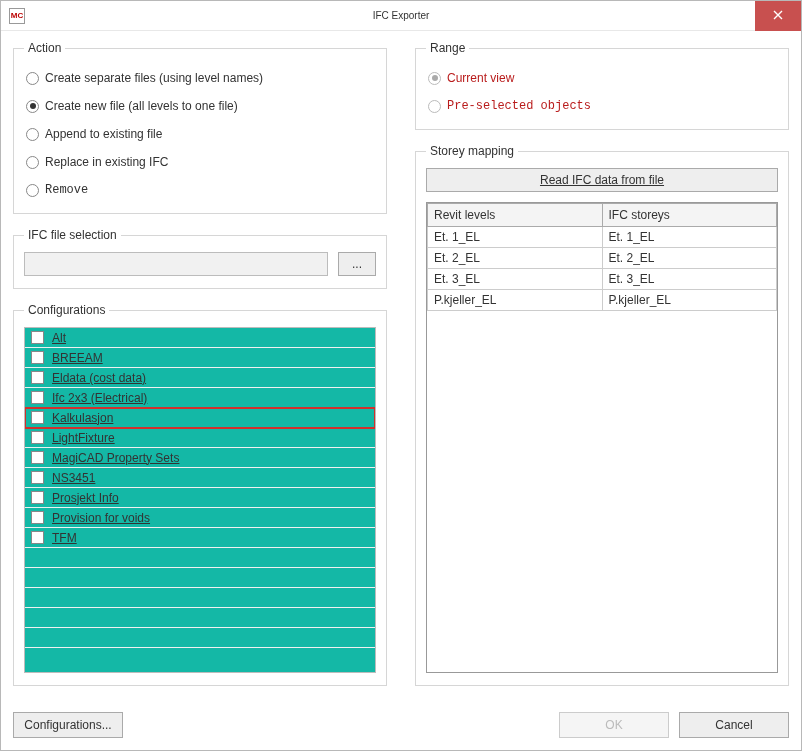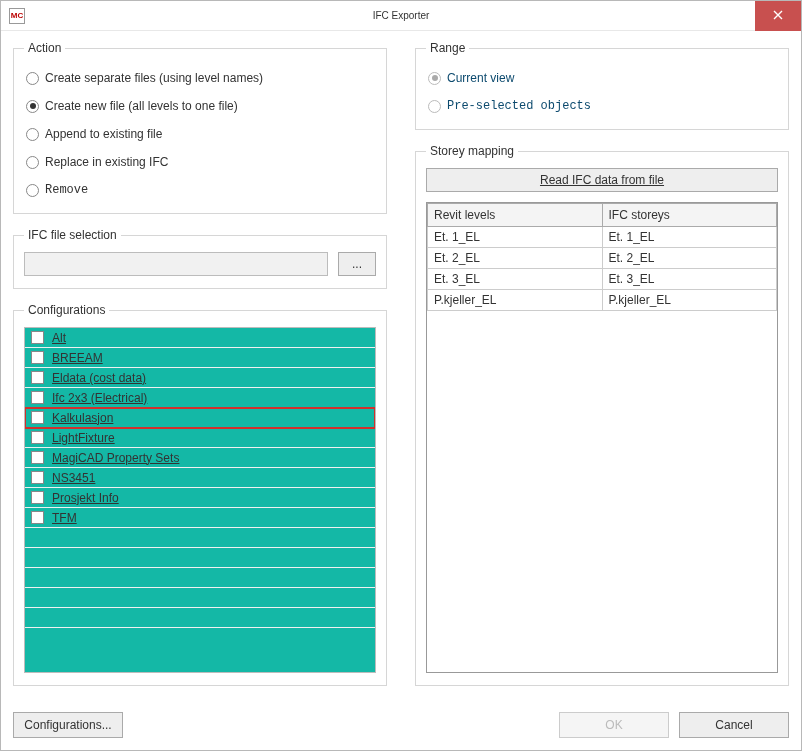--- a/index.html
+++ b/index.html
@@ -109,21 +109,21 @@
       position: absolute;
       left: 2.5px;
       top: 2.5px;
       width: 6px;
       height: 6px;
       background: #333;
       border-radius: 50%;
     }
     .radio.disabled { border-color: #bbb; }
     .radio.disabled.selected::after { background: #aaa; }
-    .radio-label.disabled { color: #0c4a6e; }
+    .radio-label.disabled { color: #b91c1c; }
     .file-row {
       display: flex;
       gap: 10px;
       align-items: center;
     }
     .file-input {
       flex: 1;
       height: 24px;
       border: 1px solid #bcbcbc;
       background: #f1f1f1;
@@ -301,20 +301,24 @@
                 <span class="chk"></span>
                 <span>MagiCAD Property Sets</span>
               </div>
               <div class="config-item">
                 <span class="chk"></span>
                 <span>NS3451</span>
               </div>
               <div class="config-item">
                 <span class="chk"></span>
                 <span>Prosjekt Info</span>
+              </div>
+              <div class="config-item">
+                <span class="chk"></span>
+                <span>Provision for voids</span>
               </div>
               <div class="config-item">
                 <span class="chk"></span>
                 <span>TFM</span>
               </div>
               <div class="config-item"></div>
               <div class="config-item"></div>
               <div class="config-item"></div>
               <div class="config-item"></div>
               <div class="config-item"></div>

